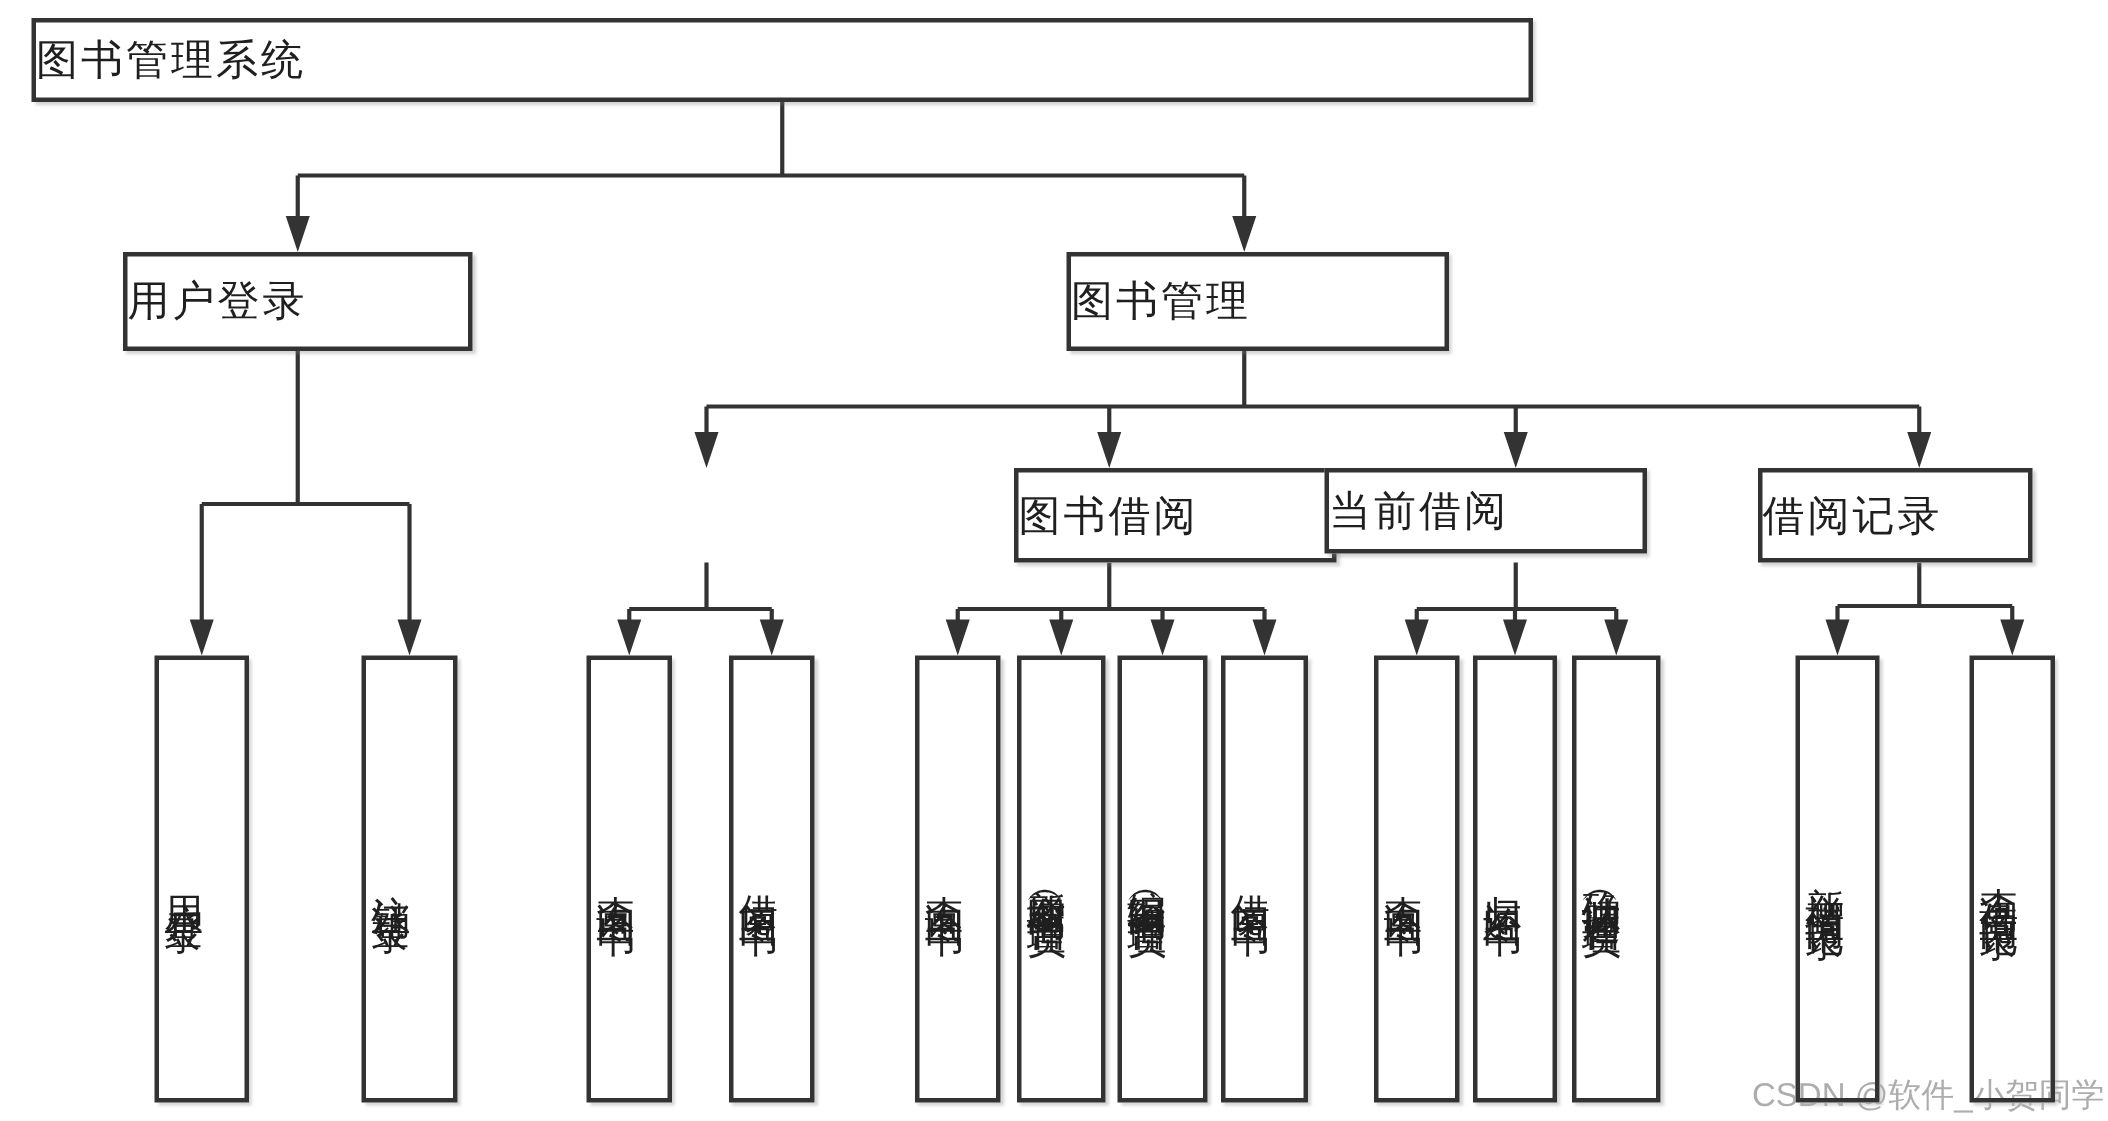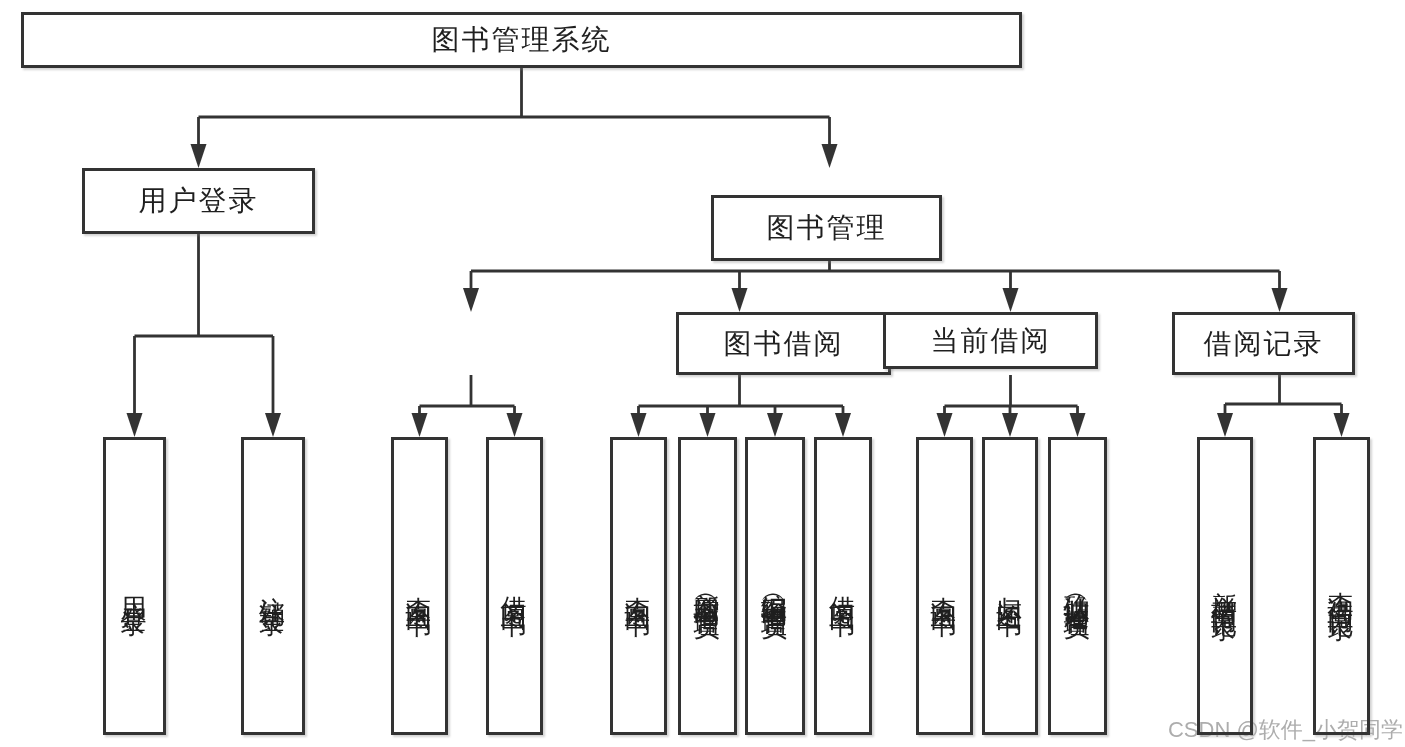--- a/index.html
+++ b/index.html
@@ -19,21 +19,21 @@
     font-family:"Liberation Sans", sans-serif;
   }
   .wires{position:absolute;left:0;top:0;z-index:1;}
   .box{
     position:absolute;
     box-sizing:border-box;
     background:#ffffff;
     border:3px solid var(--border);
     display:flex;
     align-items:center;
-    justify-content:center;
+    justify-content:flex-start;
     z-index:2;
     box-shadow:2px 2px 2px rgba(130,130,130,0.35);
   }
   .hlabel{
     font-size:28px;
     color:var(--text);
     letter-spacing:2px;
     white-space:nowrap;
   }
   .vlabel{
@@ -127,21 +127,21 @@
     </g>
   </svg>
 
   <div class="box" style="left:21px;top:12px;width:1001px;height:56px;">
     <span class="hlabel">图书管理系统</span>
   </div>
 
   <div class="box" style="left:82px;top:168px;width:233px;height:66px;">
     <span class="hlabel">用户登录</span>
   </div>
-  <div class="box" style="left:711px;top:168px;width:231px;height:66px;margin-top:27px;">
+  <div class="box" style="left:711px;top:168px;width:255px;height:66px;">
     <span class="hlabel">图书管理</span>
   </div>
 
   <div class="box" style="left:632px;top:312px;width:215px;height:63px;margin-left:44px;">
     <span class="hlabel">图书借阅</span>
   </div>
   <div class="box" style="left:883px;top:312px;width:215px;height:57px;">
     <span class="hlabel">当前借阅</span>
   </div>
   <div class="box" style="left:1172px;top:312px;width:183px;height:63px;">

